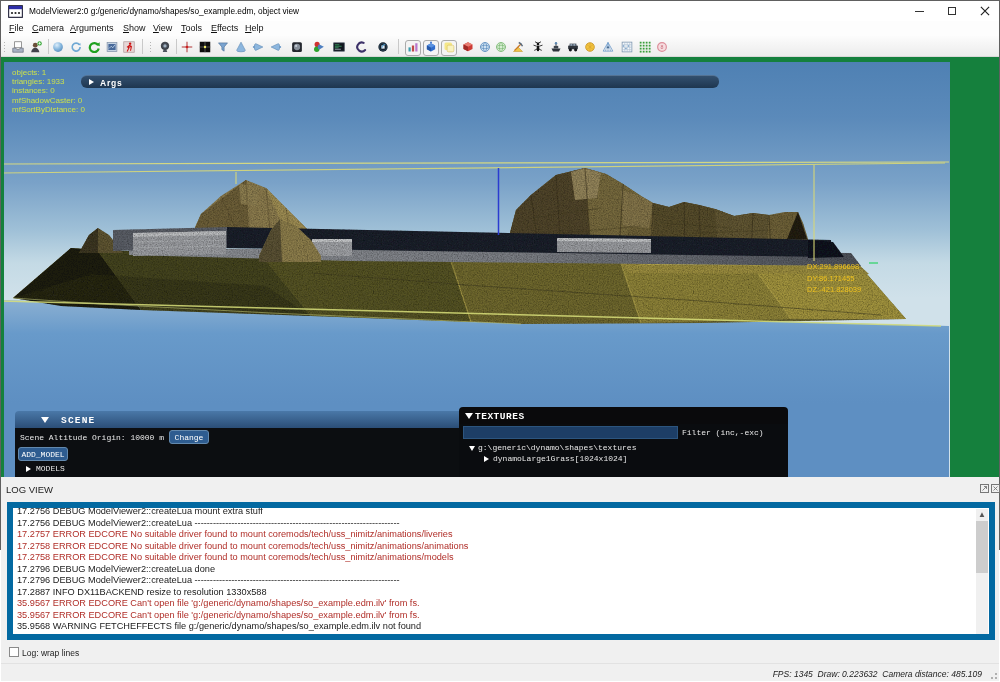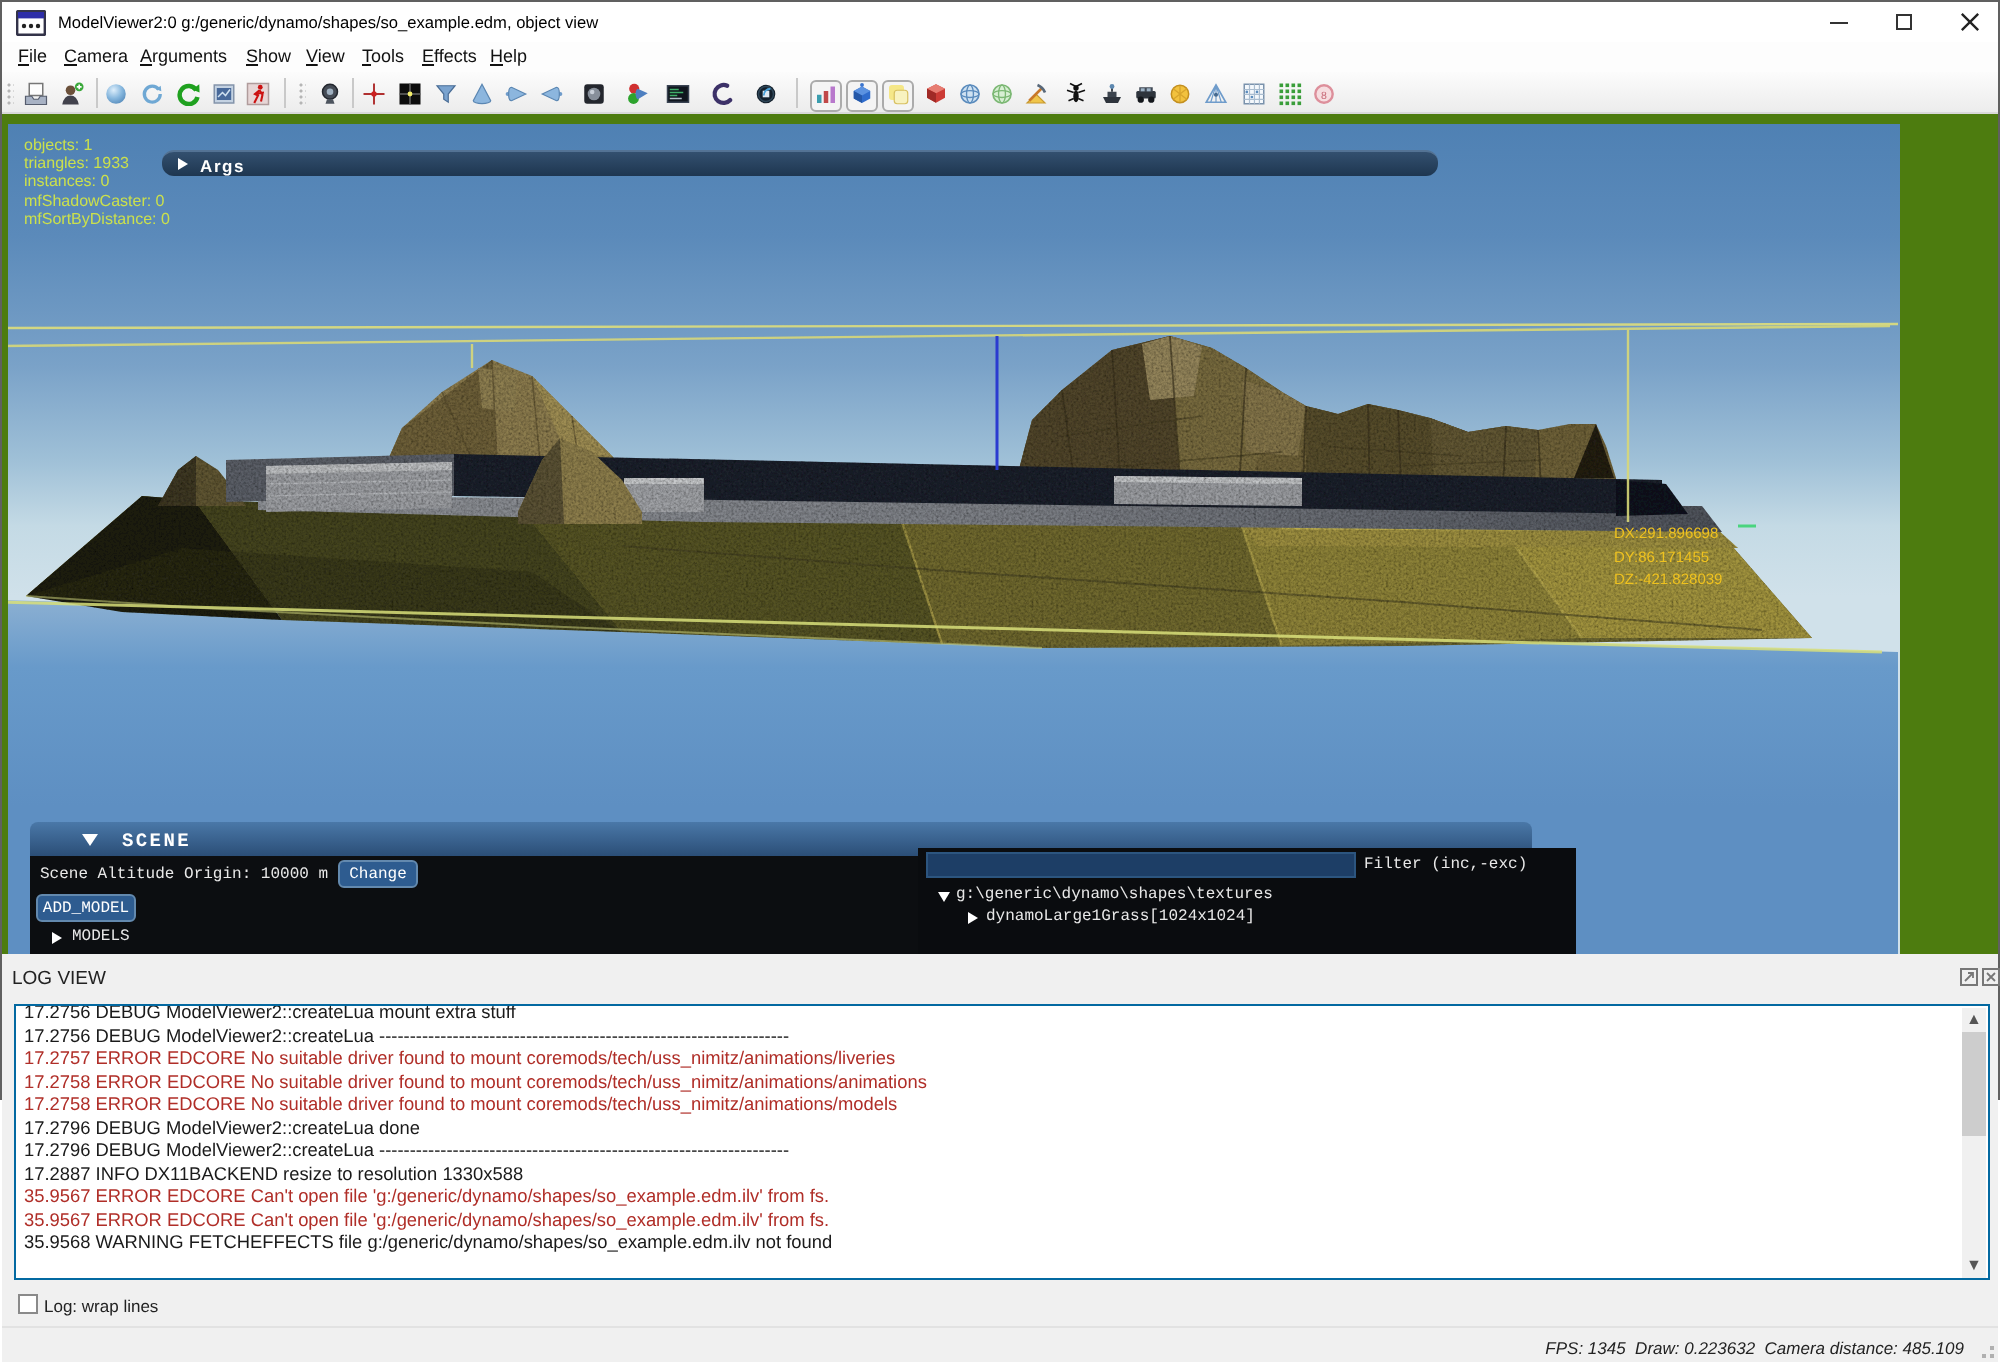--- a/index.html
+++ b/index.html
@@ -1,18 +1,18 @@
 <!DOCTYPE html>
 <html><head>
 <meta charset="utf-8">
 <style>
 * { margin:0; padding:0; box-sizing:border-box; }
 html,body { width:1000px; height:682px; overflow:hidden; background:#fff; }
 body { font-family:"Liberation Sans", sans-serif; position:relative; }
-.win { position:absolute; left:0; top:0; width:1000px; height:550px; border:1px solid #606060; background:#4d7c0f; }
+.win { position:absolute; left:0; top:0; width:1000px; height:550px; border:1px solid #606060; background:#15803d; }
 
 .titlebar { position:absolute; left:0px; top:0px; width:998px; height:20px; background:#ffffff; }
 .title-text { position:absolute; left:28px; top:5px; font-size:8.3px; color:#000; }
 .tb-min { position:absolute; left:914px; top:10px; width:9px; height:1.2px; background:#333; }
 .tb-max { position:absolute; left:947px; top:6px; width:8px; height:8px; border:1.2px solid #333; }
 .tb-x { position:absolute; left:979px; top:5px; width:10px; height:10px; }
 
 .menubar { position:absolute; left:0px; top:20px; width:998px; height:15px; background:#fdfdfd; font-size:9px; color:#111;text-align:right; }
 .menubar span { position:absolute; top:2px; }
 
@@ -38,21 +38,21 @@
 .phead { position:absolute; left:0; top:0; right:0; height:17px; border-radius:4px 4px 0 0; color:#fff;padding-left:17px; }
 .phead .tri { position:absolute; width:0; height:0; }
 .pbody { position:absolute; left:0; top:17px; right:0; bottom:0; background:#0c0e11; }
 
 .wepanel { position:absolute; left:949px; top:57px; width:50px; height:420px; background:#f0f0f0; border-left:1px solid #c0c0c0; font-size:8.5px; color:#222; }
 .slider-track { position:absolute; width:3px; background:#d6d6d6; border:1px solid #b0b0b0; border-radius:2px; }
 .slider-thumb { position:absolute; width:11px; height:11px; background:#fdfdfd; border:1px solid #8a8a8a; border-radius:2px; }
 .slider-fill { position:absolute; width:4px; background:#2f80c8; border-radius:2px; }
 
 .logpanel { position:absolute; left:0px; top:476px; width:998px; height:186px; background:#f0f0f0; }
-.loglist { position:absolute; left:6px; top:25px; width:988px; height:138px; background:#fff; border:1px solid #0369a1; overflow:hidden; }
+.loglist { position:absolute; left:6px; top:25px; width:988px; height:138px; background:#fff; border:6px solid #0369a1; overflow:hidden; }
 .loglines { position:absolute; left:4px; top:-2px; font-size:9.2px; line-height:11.5px; white-space:nowrap; color:#1a1a1a; }
 .err { color:#b02e28; }
 .sbar { position:absolute; right:1px; top:1px; width:12px; height:135px; background:#f0f0f0; }
 .sthumb { position:absolute; left:0px; width:12px; background:#cdcdcd; }
 
 .statusbar { position:absolute; left:0px; top:662px; width:998px; height:18px; background:#f0f0f0; border-top:1px solid #e2e2e2; }
 .statusbar .txt { position:absolute; right:17px; top:5px; font-size:8.5px; color:#222;font-style:italic; }
 </style>
 </head>
 <body>
@@ -416,20 +416,24 @@
       <div class="pbody">
         <div style="position:absolute;left:5px;top:5px;font-size:8px">Scene Altitude Origin: 10000 m</div>
         <div style="position:absolute;left:154px;top:2px;width:40px;height:14px;background:#2e5c90;border:1px solid #6389ae;border-radius:3px;font-size:8px;color:#fff;text-align:center;line-height:14px">Change</div>
         <div style="position:absolute;left:3px;top:19px;width:50px;height:14px;background:#2e5c90;border:1px solid #6389ae;border-radius:3px;font-size:8px;color:#fff;text-align:center;line-height:13px">ADD_MODEL</div>
         <div class="tri" style="position:absolute;left:11px;top:38px;width:0;height:0;border-left:5px solid #fff;border-top:3.5px solid transparent;border-bottom:3.5px solid transparent"></div>
         <div style="position:absolute;left:21px;top:36px;font-size:8px">MODELS</div>
       </div>
     </div>
 
     <div class="panel" style="left:458px;top:349px;width:329px;height:71px">
+      <div class="phead" style="background:#0a0a0c">
+        <div class="tri" style="left:6px;top:6px;border-top:6px solid #fff;border-left:4px solid transparent;border-right:4px solid transparent"></div>
+        <div style="position:absolute;left:16px;top:4px;font-size:9.5px;font-weight:bold;letter-spacing:0.5px">TEXTURES</div>
+      </div>
       <div class="pbody" style="background:#0a0c0f">
         <div style="position:absolute;left:4px;top:2px;width:215px;height:13px;background:#1d3e66;border:1px solid #2c557f"></div>
         <div style="position:absolute;left:223px;top:4px;font-size:8px">Filter (inc,-exc)</div>
         <div class="tri" style="position:absolute;left:10px;top:22px;width:0;height:0;border-top:5px solid #fff;border-left:3.5px solid transparent;border-right:3.5px solid transparent"></div>
         <div style="position:absolute;left:19px;top:19px;font-size:8px">g:\generic\dynamo\shapes\textures</div>
         <div class="tri" style="position:absolute;left:25px;top:32px;width:0;height:0;border-left:5px solid #fff;border-top:3.5px solid transparent;border-bottom:3.5px solid transparent"></div>
         <div style="position:absolute;left:34px;top:30px;font-size:8px">dynamoLarge1Grass[1024x1024]</div>
       </div>
     </div>
    </div>

